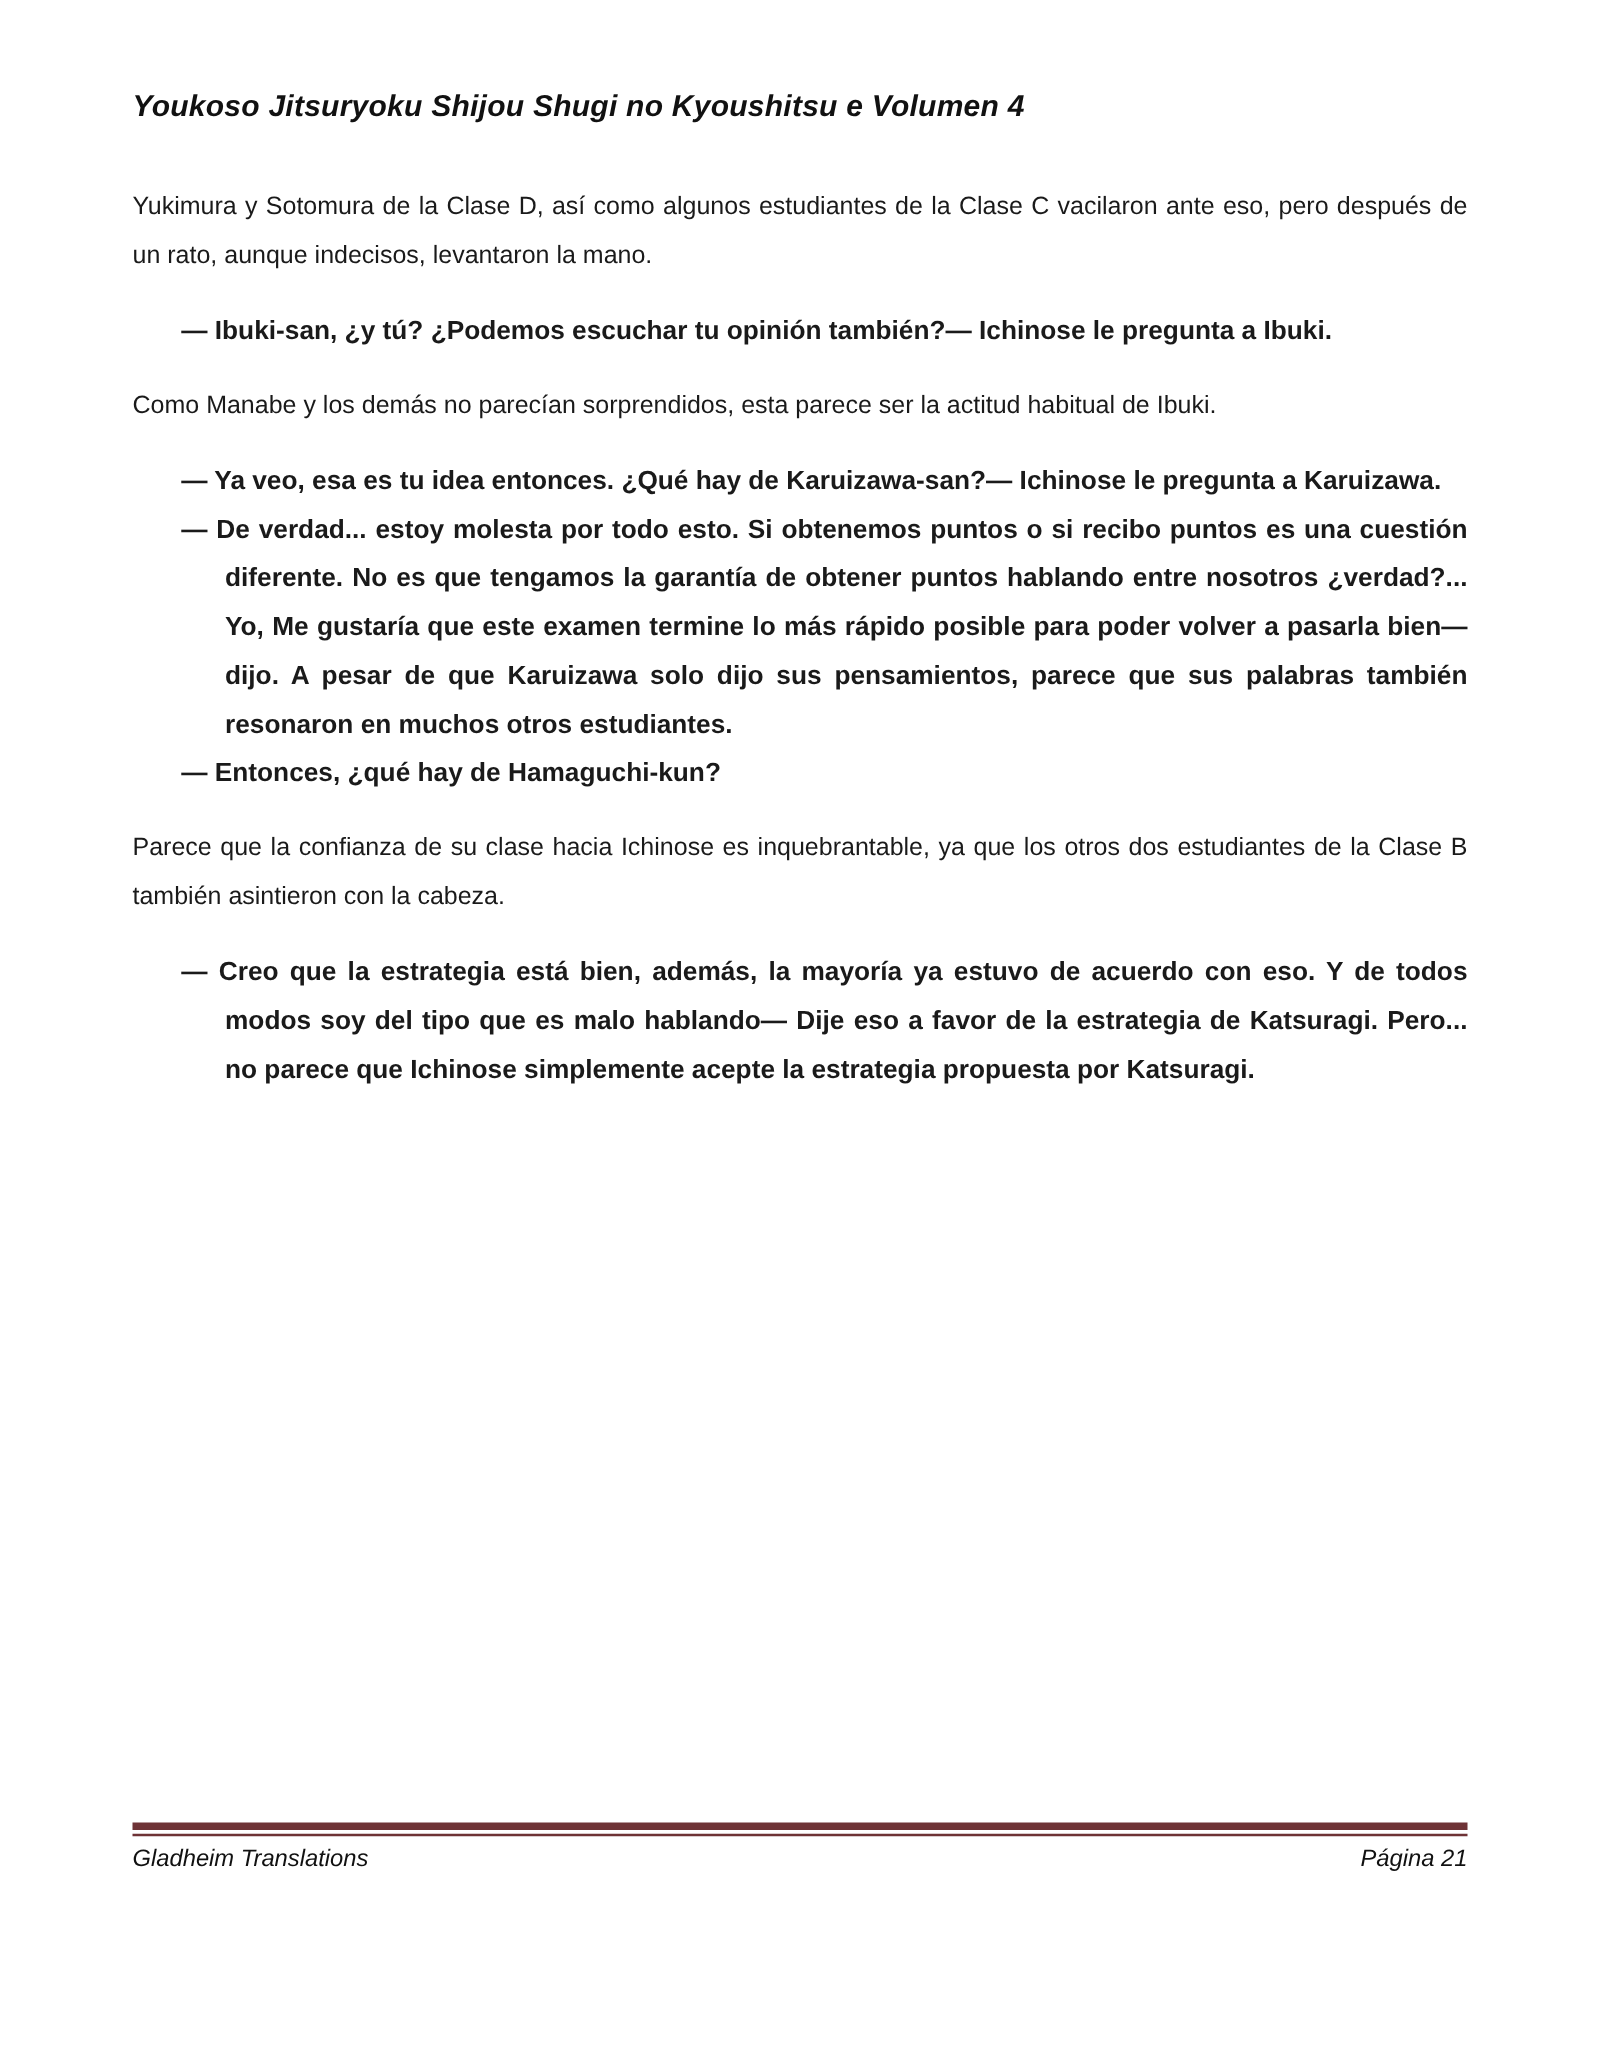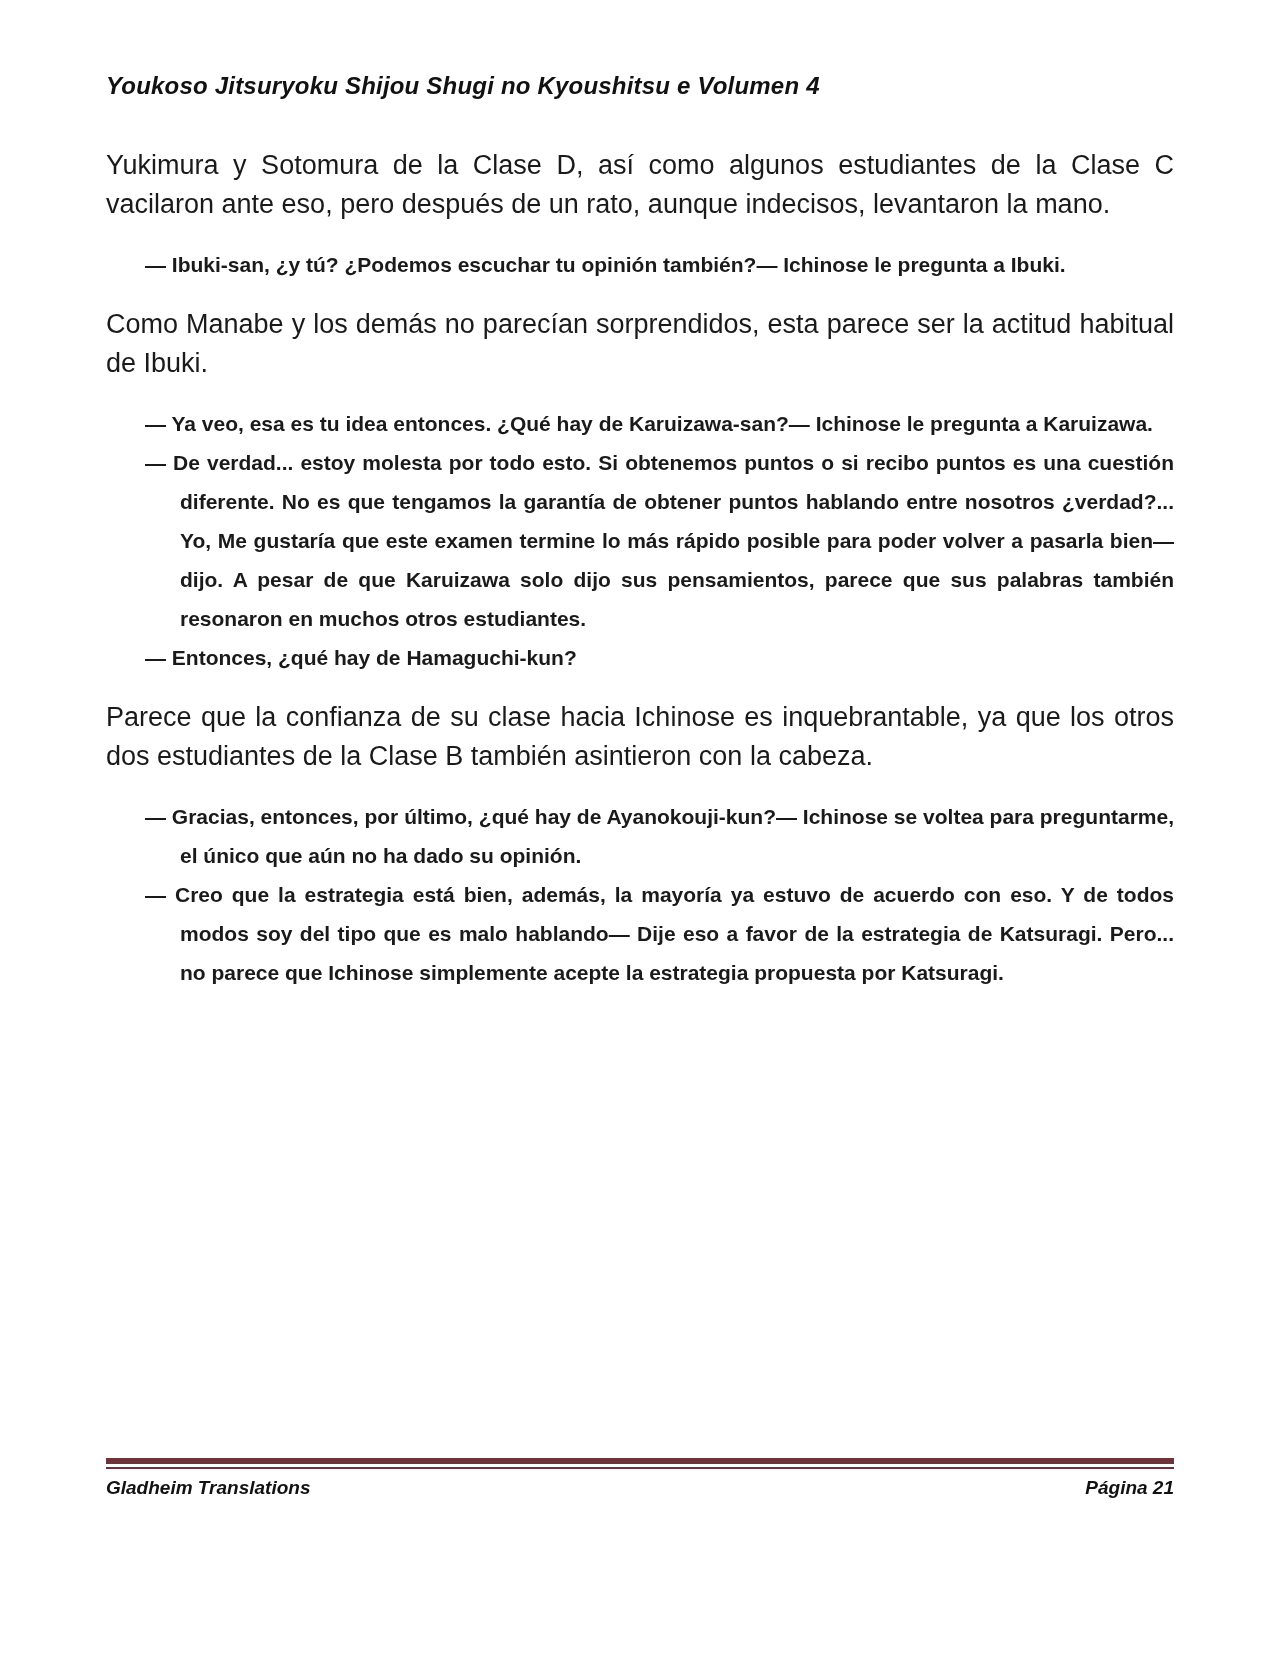--- a/index.html
+++ b/index.html
@@ -18,21 +18,21 @@
   }
   .doc-header {
     font-size: 24px;
     font-weight: bold;
     font-style: italic;
     color: #111111;
     letter-spacing: 0.2px;
     margin-bottom: 46px;
   }
   .para {
-    font-size: 27px;
+    font-size: 20px;
     line-height: 39px;
     text-align: justify;
     margin-bottom: 21px;
   }
   .dialogue-list {
     margin-bottom: 21px;
   }
   .dialogue-item {
     font-size: 21px;
     line-height: 39px;
@@ -55,21 +55,21 @@
   .rule-thin {
     height: 2px;
     background: var(--accent, #6e3336);
     margin-top: 3px;
   }
   .footer-row {
     display: flex;
     justify-content: space-between;
     margin-top: 8px;
     font-size: 19px;
-    font-weight: bold;
+    font-weight: normal;
     font-style: italic;
     color: #111111;
   }
 </style>
 </head>
 <body>
 
 <div class="page">
   <div class="content">
 
@@ -85,21 +85,20 @@
 
     <div class="dialogue-list">
       <div class="dialogue-item">— Ya veo, esa es tu idea entonces. ¿Qué hay de Karuizawa-san?— Ichinose le pregunta a Karuizawa.</div>
       <div class="dialogue-item">— De verdad... estoy molesta por todo esto. Si obtenemos puntos o si recibo puntos es una cuestión diferente. No es que tengamos la garantía de obtener puntos hablando entre nosotros ¿verdad?... Yo, Me gustaría que este examen termine lo más rápido posible para poder volver a pasarla bien— dijo. A pesar de que Karuizawa solo dijo sus pensamientos, parece que sus palabras también resonaron en muchos otros estudiantes.</div>
       <div class="dialogue-item">— Entonces, ¿qué hay de Hamaguchi-kun?</div>
     </div>
 
     <p class="para">Parece que la confianza de su clase hacia Ichinose es inquebrantable, ya que los otros dos estudiantes de la Clase B también asintieron con la cabeza.</p>
 
     <div class="dialogue-list">
-      <div class="dialogue-item">— Gracias, entonces, por último, ¿qué hay de Ayanokouji-kun?— Ichinose se voltea para preguntarme, el único que aún no ha dado su opinión.</div>
       <div class="dialogue-item">— Creo que la estrategia está bien, además, la mayoría ya estuvo de acuerdo con eso. Y de todos modos soy del tipo que es malo hablando— Dije eso a favor de la estrategia de Katsuragi. Pero... no parece que Ichinose simplemente acepte la estrategia propuesta por Katsuragi.</div>
     </div>
 
   </div>
 
   <div class="doc-footer">
     <div class="rule-thick"></div>
     <div class="rule-thin"></div>
     <div class="footer-row">
       <span>Gladheim Translations</span>

